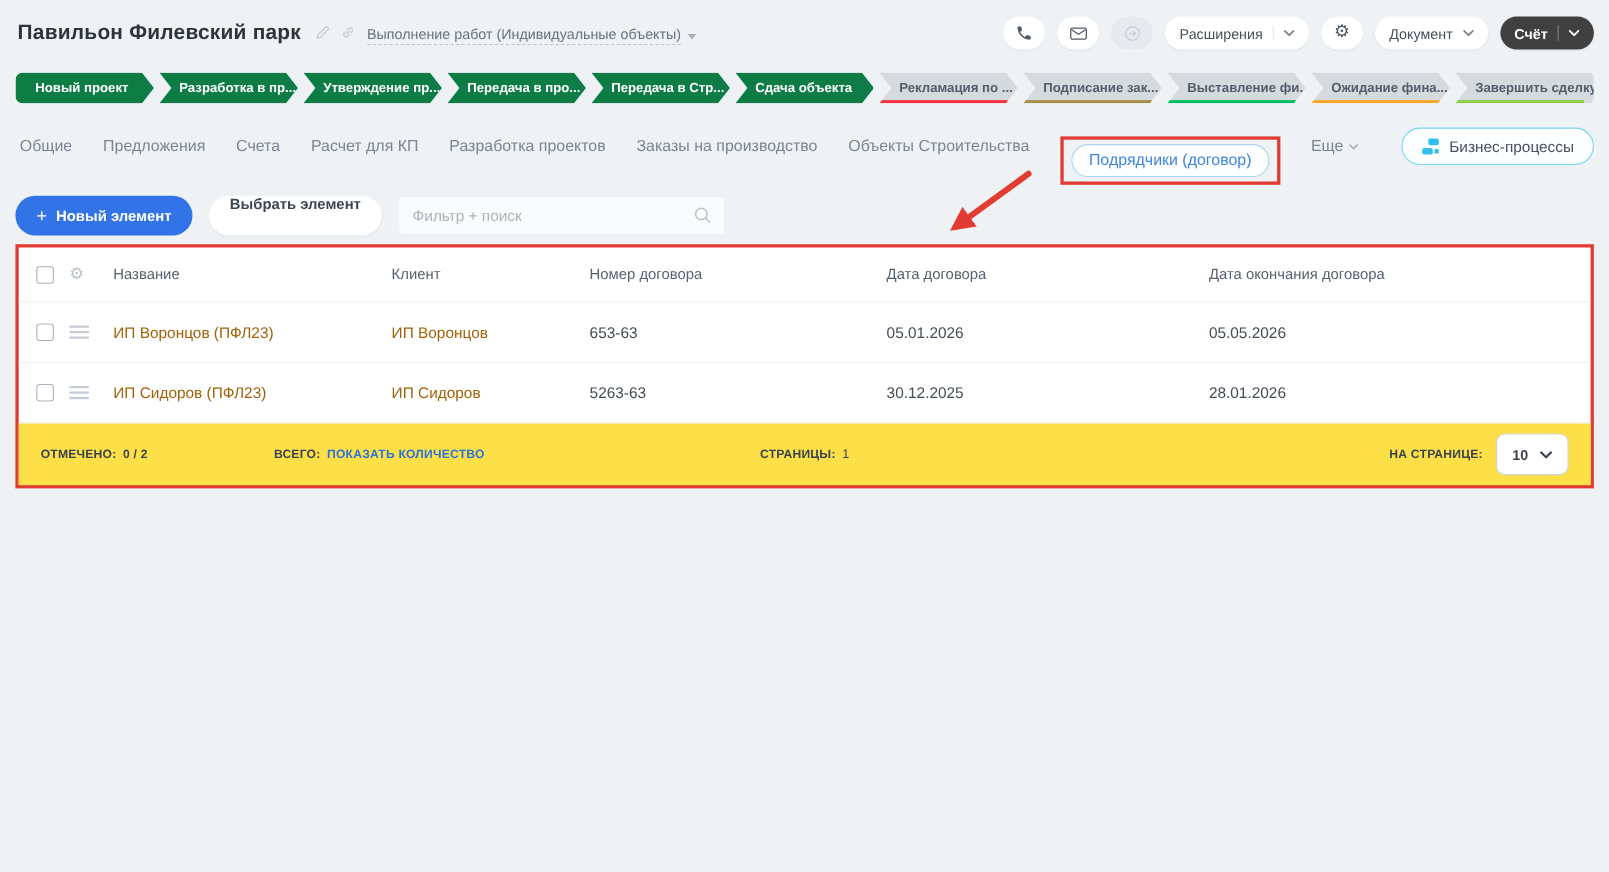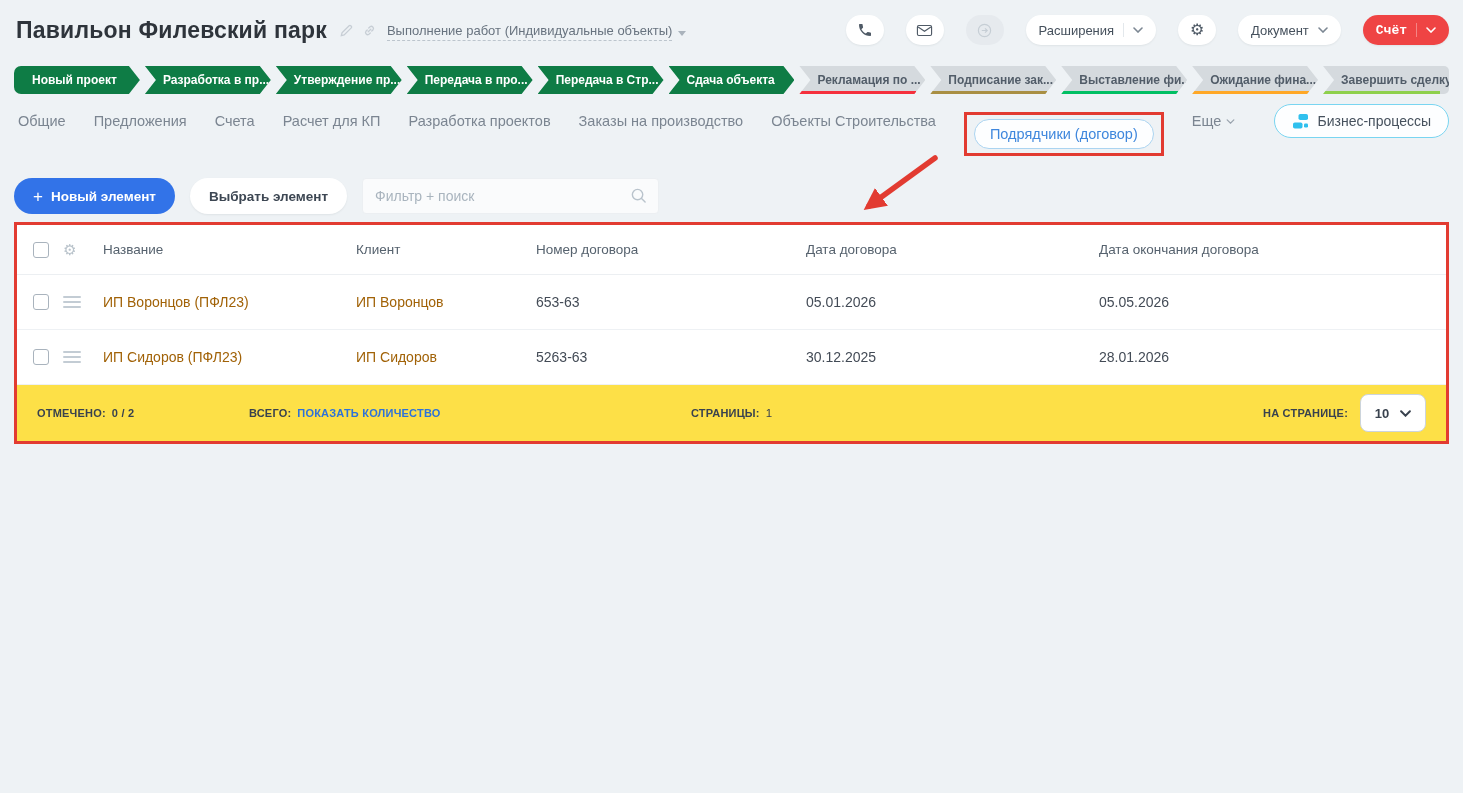--- a/index.html
+++ b/index.html
@@ -1,57 +1,57 @@
 <!DOCTYPE html>
 <html><head>
 <meta charset="utf-8">
 <style>
   * { margin:0; padding:0; box-sizing:border-box; }
   body { font-family:"Liberation Sans", sans-serif; background:#eef2f5; }
   #app { position:relative; width:1463px; height:793px; background:#eef2f5; overflow:hidden; }
 
   
   .titlebar { position:absolute; top:10px; left:16px; right:14px; height:40px; display:flex; align-items:center; }
-  .page-title { font-size:23px; font-weight:700; color:#2e343b; letter-spacing:.2px; white-space:nowrap; }
+  .page-title { font-size:19px; font-weight:700; color:#2e343b; letter-spacing:.2px; white-space:nowrap; }
   .title-icons { display:flex; gap:8px; margin:4px 10px 0 12px; color:#c7ced5; }
   .funnel { margin-top:4px; display:flex; align-items:center; gap:6px; cursor:pointer; }
   .funnel-label { font-size:13px; color:#68737f; border-bottom:1px dashed #bcc5cd; padding-bottom:2px; white-space:nowrap; }
   .tri-down { width:0; height:0; border-left:4px solid transparent; border-right:4px solid transparent; border-top:5px solid #aab3bc; margin-top:2px; }
 
-  .topbar { margin-left:auto; display:flex; align-items:center; gap:22px; }
+  .topbar { margin-left:auto; display:flex; align-items:center; gap:11px; }
   .iconbtn { height:30px; min-width:38px; border-radius:15px; background:#fff; display:flex; align-items:center; justify-content:center; box-shadow:0 1px 2px rgba(50,60,70,.08); cursor:pointer; }
   .iconbtn.disabled { background:#e6eaee; box-shadow:none; }
   .pillbtn { height:30px; border-radius:15px; background:#fff; display:flex; align-items:center; gap:9px; padding:0 13px; font-size:13px; color:#45505c; box-shadow:0 1px 2px rgba(50,60,70,.08); cursor:pointer; white-space:nowrap; }
   .pill-div { width:1px; height:14px; background:#e3e8ec; }
-  .pillbtn.blue { background:#ef4444; color:#fff; font-weight:600;font-family:Liberation Mono, monospace; }
+  .pillbtn.blue { background:#404040; color:#fff; font-weight:600; }
   .pillbtn.blue .pill-div { background:rgba(255,255,255,.35); }
   .glyph-gear { font-size:16px; color:#4f5a66; line-height:1; }
 
   
   .stagebar { position:absolute; top:66px; left:14px; right:14px; height:28px; display:flex; gap:5px; }
   .stage { position:relative; flex:1; height:28px; background:#d5dade; display:flex; align-items:center; padding:0 12px 0 18px; font-size:12px; font-weight:600; color:#525d69; white-space:nowrap; overflow:hidden; cursor:pointer;
            clip-path:polygon(0 0, calc(100% - 11px) 0, 100% 50%, calc(100% - 11px) 100%, 0 100%, 11px 50%); }
   .stage.first { clip-path:polygon(0 0, calc(100% - 11px) 0, 100% 50%, calc(100% - 11px) 100%, 0 100%); border-radius:7px 0 0 7px; }
   .stage.last { clip-path:polygon(0 0, 100% 0, 100% 100%, 0 100%, 11px 50%); border-radius:0 5px 5px 0; }
   .stage.done { background:#0e7c45; color:#fff; }
   .stage .strip { position:absolute; left:0; right:9px; bottom:0; height:3px; }
 
   
-  .tabsbar { position:absolute; top:100px; left:18px; right:14px; height:42px; display:flex; align-items:center; gap:28px; }
+  .tabsbar { position:absolute; top:112px; left:18px; right:14px; height:42px; display:flex; align-items:center; gap:28px; }
   .tab { font-size:14.5px; color:#7b8591; cursor:pointer; white-space:nowrap; }
   .active-wrap { border:3px solid #e23b31; padding:4px 7px; display:flex; align-items:center;margin-top:25px; }
   .tab-active { font-size:14.5px; color:#3f87dd; border:1px solid #abd4f1; border-radius:17px; padding:6px 15px; background:#fdfeff; cursor:pointer; white-space:nowrap; }
   .tab-more { display:flex; align-items:center; gap:5px; font-size:14.5px; color:#7b8591; cursor:pointer; }
   .bp-btn { margin-left:auto; height:34px; border:1px solid #79d5f1; border-radius:17px; background:#fdfeff; display:flex; align-items:center; gap:9px; padding:0 17px; font-size:14px; color:#46515d; cursor:pointer; white-space:nowrap; }
 
   
   .actionbar { position:absolute; top:178px; left:14px; height:36px; display:flex; gap:15px; }
   .btn-new { height:36px; border-radius:18px; background:#3273e8; color:#fff; font-size:13.5px; font-weight:700; display:flex; align-items:center; gap:8px; padding:0 19px; border:none; cursor:pointer; }
   .btn-new .plus { font-size:17px; font-weight:400; line-height:1; }
-  .btn-select { height:36px; border-radius:18px; background:#fff; color:#3d4753; font-size:13.5px; font-weight:700; display:flex; align-items:center; padding:0 19px; border:none; box-shadow:0 1px 2px rgba(50,60,70,.08); cursor:pointer; }
+  .btn-select { height:36px; border-radius:18px; background:#fff; color:#3d4753; font-size:13.5px; font-weight:700; display:flex; padding:0 19px; border:none; box-shadow:0 1px 2px rgba(50,60,70,.08); cursor:pointer; }
   .searchbox { position:relative; width:297px; height:36px; }
   .searchbox input { width:100%; height:100%; border:1px solid #eceff2; border-radius:4px; background:#fafbfc; padding:0 36px 0 12px; font-size:14px; color:#3d4753; font-family:inherit; outline:none; }
   .searchbox input::placeholder { color:#a9b4be; }
   .search-ic { position:absolute; right:12px; top:9px; }
 
   
   .anno-arrow { position:absolute; left:845px; top:150px; pointer-events:none; }
 
   
   .tablebox { position:absolute; top:222px; left:14px; width:1435px; border:3px solid #e23b31; background:#fff; }

